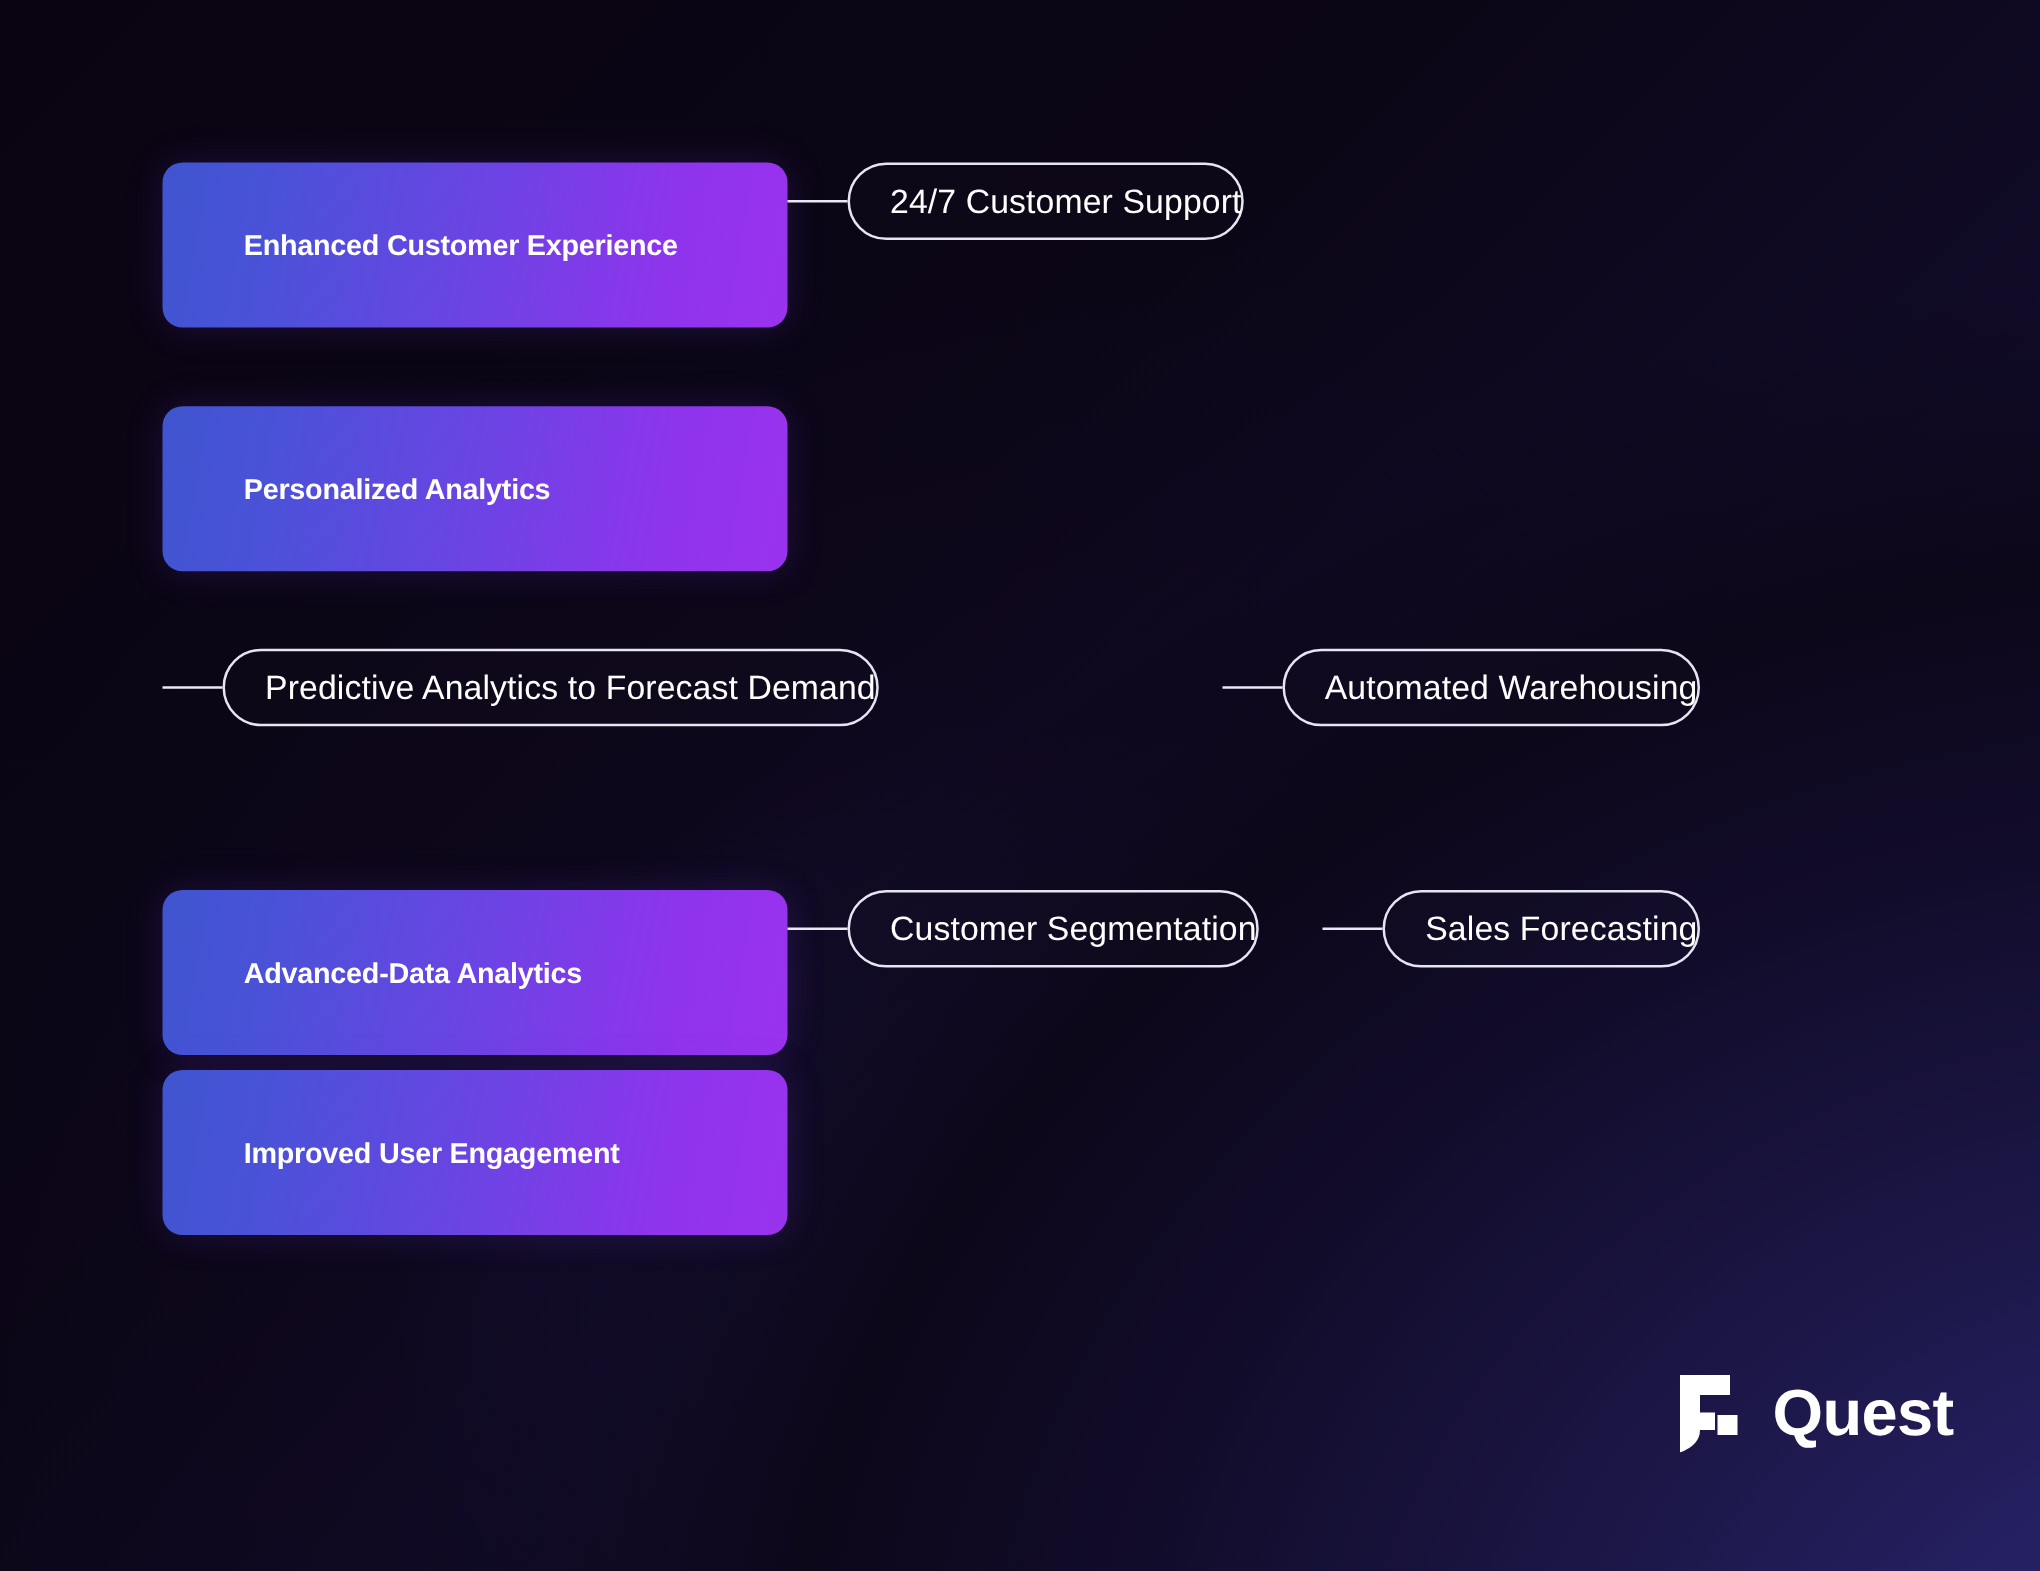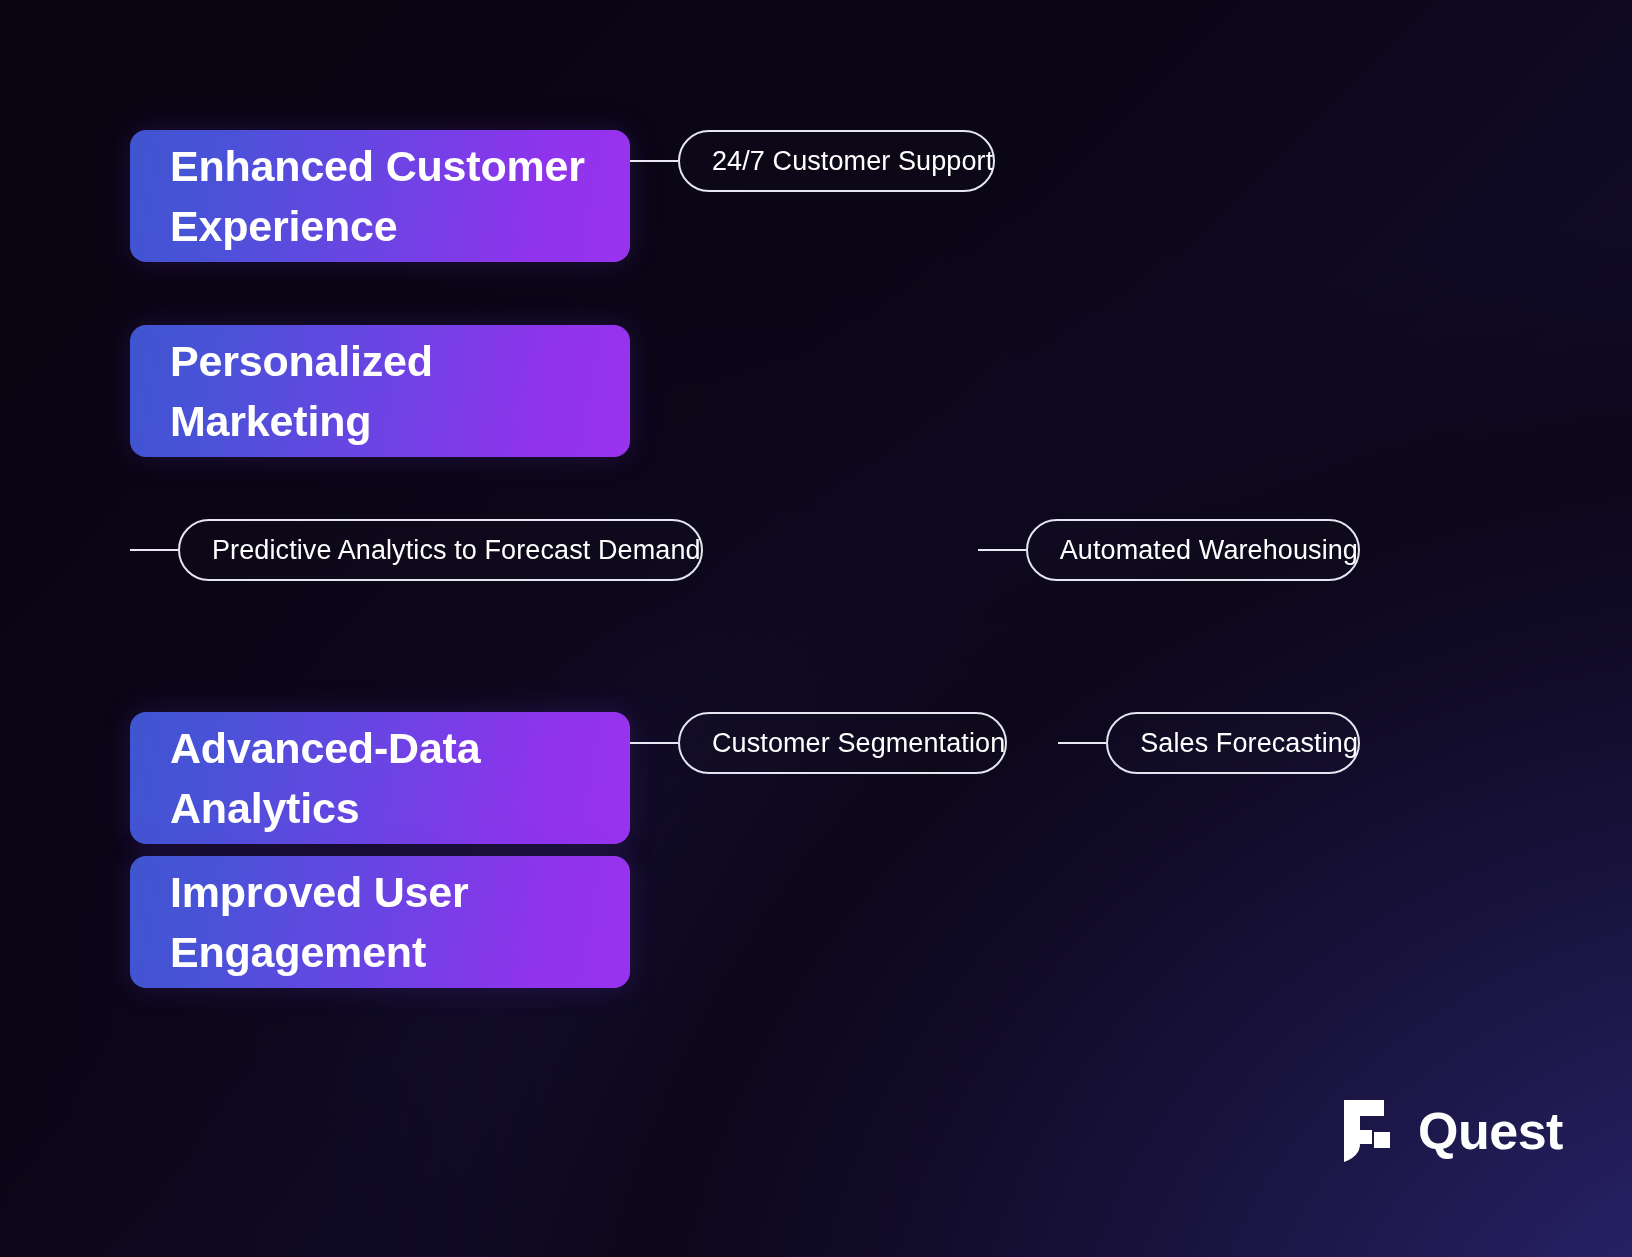--- a/index.html
+++ b/index.html
@@ -40,24 +40,25 @@
     border-radius: 16px;
     background: linear-gradient(100deg, #3f55cf 0%, #4a52d8 18%, #6d43e4 52%, #8e34ec 80%, #9a32ee 100%);
     display: flex;
     align-items: center;
     box-sizing: border-box;
     padding: 0 40px;
     box-shadow: 0 0 30px rgba(110,60,220,0.20);
   }
   .cat-title {
     color: #ffffff;
-    font-size: 43px;
+    font-size: 23px;
     font-weight: bold;
     line-height: 1.40;
     letter-spacing: -0.2px;
+    margin-left: 25px;
   }
 
   
   .pill-col {
     flex: 1 1 auto;
     position: relative;
     display: flex;
     flex-direction: row;
     justify-content: space-between;
   }
@@ -125,21 +126,21 @@
         <div class="connector"></div>
         <div class="pill">
           <span class="pill-label">24/7 Customer Support</span>
         </div>
       </div>
     </div>
   </div>
 
   <div class="group" style="top:325px; height:132px;">
     <div class="cat-card">
-      <div class="cat-title">Personalized Marketing</div>
+      <div class="cat-title">Personalized Analytics</div>
     </div>
   </div>
 
   <div class="group" style="top:519px; height:132px;">
     <div class="pill-col">
       <div class="pill-row">
         <div class="connector"></div>
         <div class="pill">
           <span class="pill-label">Predictive Analytics to Forecast Demand</span>
         </div>

